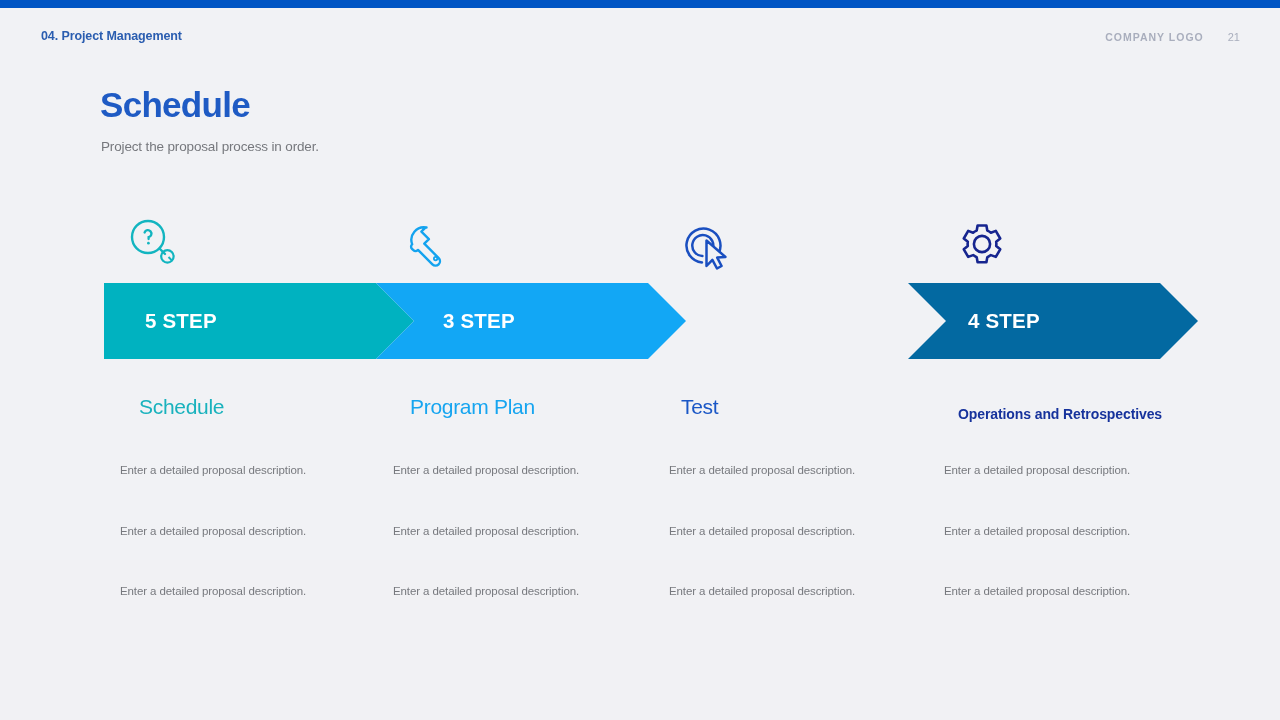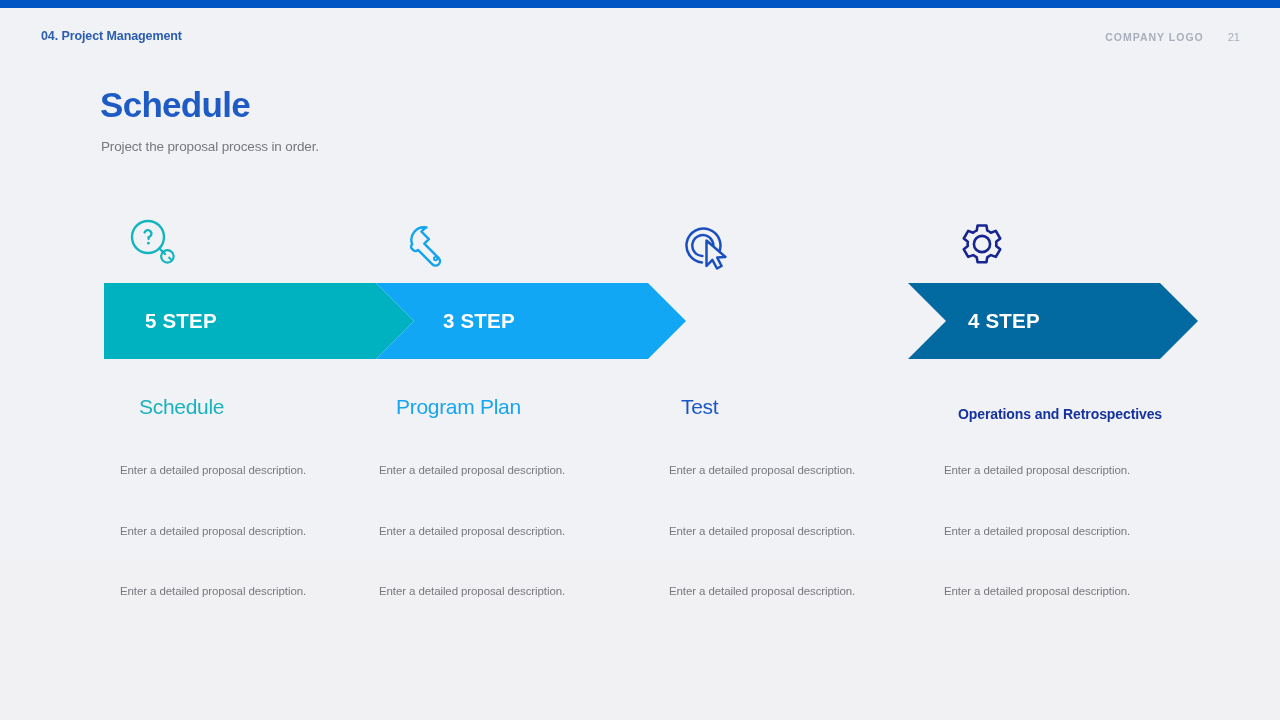--- a/index.html
+++ b/index.html
@@ -219,21 +219,21 @@
 
     <div class="column" style="left:16px">
       <div class="col-heading h-large" style="color:#19b2bd; margin-left:19px">Schedule</div>
       <div class="col-lines">
         <div class="col-line" style="left:0px; top:69px">Enter a detailed proposal description.</div>
         <div class="col-line" style="left:0px; top:130px">Enter a detailed proposal description.</div>
         <div class="col-line" style="left:0px; top:190px">Enter a detailed proposal description.</div>
       </div>
     </div>
 
-    <div class="column" style="left:275px">
+    <div class="column" style="left:289px">
       <div class="col-heading h-large" style="color:#16a5f0; margin-left:17px">Program Plan</div>
       <div class="col-lines">
         <div class="col-line" style="left:0px; top:69px">Enter a detailed proposal description.</div>
         <div class="col-line" style="left:0px; top:130px">Enter a detailed proposal description.</div>
         <div class="col-line" style="left:0px; top:190px">Enter a detailed proposal description.</div>
       </div>
     </div>
 
     <div class="column" style="left:565px">
       <div class="col-heading h-large" style="color:#1a57c6; margin-left:12px">Test</div>

